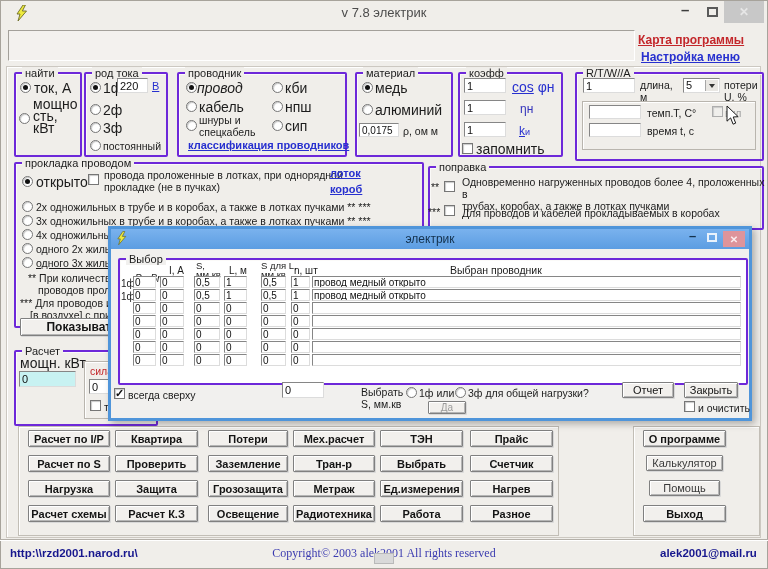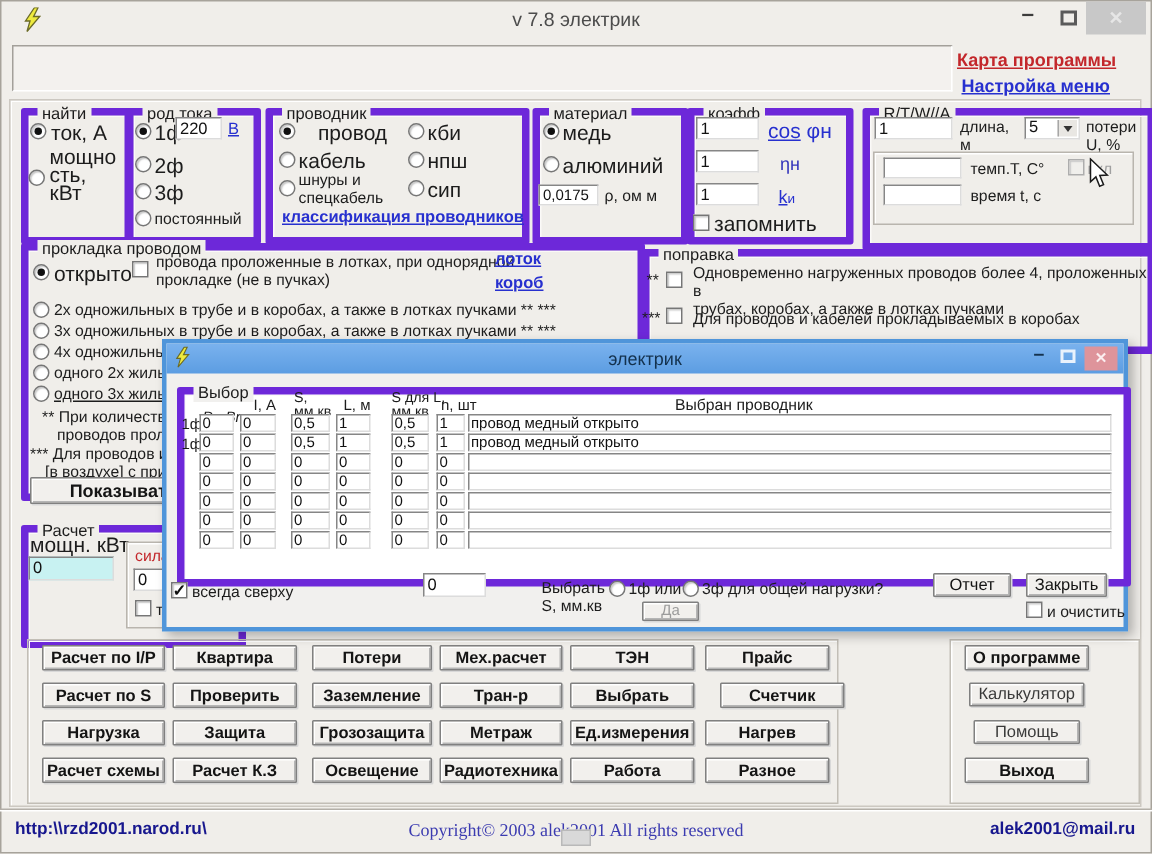--- a/index.html
+++ b/index.html
@@ -4,21 +4,21 @@
 <style>
   html,body{margin:0;padding:0;}
   body{width:768px;height:569px;position:relative;overflow:hidden;
        background:#f0eeea;font-family:"Liberation Sans",sans-serif;color:#1c1c1c;
        box-shadow:inset 0 0 0 1px #a7a39b;}
   .abs{position:absolute;}
   .lb{position:absolute;font-size:14px;line-height:12px;white-space:nowrap;color:#1c1c1c;}
   .sm{font-size:10.5px;}
   .pre{white-space:pre-line;}
   .u{text-decoration:underline;}
-  .grp{position:absolute;border:5px solid #6d28d9;border-radius:2px;box-shadow:inset 1px 1px 0 #fbfaf8;}
+  .grp{position:absolute;border:2px solid #6d28d9;border-radius:2px;box-shadow:inset 1px 1px 0 #fbfaf8;}
   .cap{position:absolute;top:-7px;left:6px;background:#f0eeea;padding:0 3px;font-size:11px;line-height:12px;white-space:nowrap;}
   .rb{position:absolute;width:11px;height:11px;border-radius:50%;background:#fff;border:1px solid #767676;box-shadow:inset 1px 1px 1px #c9c9c9;box-sizing:border-box;}
   .rb.on::after{content:"";position:absolute;left:2px;top:2px;width:5px;height:5px;border-radius:50%;background:#101010;}
   .cb{position:absolute;width:11px;height:11px;background:#fff;border:1px solid #767676;box-shadow:inset 1px 1px 1px #c9c9c9;box-sizing:border-box;}
   .cb.on::after{content:"✓";position:absolute;left:0;top:-2px;font-size:11px;font-weight:bold;color:#101010;}
   .cb.dis{border-color:#adadad;background:#f0efec;}
   .inp{position:absolute;background:#fff;border:1px solid #868686;border-right-color:#dcdcdc;border-bottom-color:#dcdcdc;
        font-family:"Liberation Sans",sans-serif;font-size:11px;padding:0 2px;box-sizing:border-box;color:#111;outline:none;}
   .btn{position:absolute;background:#f2f0ed;border:1px solid #808080;border-radius:1px;
        box-shadow:inset 1px 1px 0 #ffffff,inset -1px -1px 0 #b5b5b5,1px 1px 0 #d8d8d8;
@@ -79,21 +79,21 @@
 <div class="lb" style="left:103px;top:104px;">2ф</div>
 <div class="rb" style="left:90px;top:122px;"></div>
 <div class="lb" style="left:103px;top:122px;">3ф</div>
 <div class="rb" style="left:90px;top:140px;"></div>
 <div class="lb sm" style="left:103px;top:140px;">постоянный</div>
 
 <div class="grp" style="left:177px;top:72px;width:166px;height:81px;">
   <span class="cap">проводник</span>
 </div>
 <div class="rb on" style="left:186px;top:82px;"></div>
-<div class="lb" style="left:212px;top:82px;">провод</div>
+<div class="lb" style="left:197px;top:82px;font-style:italic;">провод</div>
 <div class="rb" style="left:186px;top:101px;"></div>
 <div class="lb" style="left:199px;top:101px;">кабель</div>
 <div class="rb" style="left:186px;top:120px;"></div>
 <div class="lb pre sm" style="left:199px;top:114px;">шнуры и
 спецкабель</div>
 <div class="rb" style="left:272px;top:82px;"></div>
 <div class="lb" style="left:285px;top:82px;">кби</div>
 <div class="rb" style="left:272px;top:101px;"></div>
 <div class="lb" style="left:285px;top:101px;">нпш</div>
 <div class="rb" style="left:272px;top:120px;"></div>
@@ -307,21 +307,21 @@
 <button class="btn" style="left:115px;top:430px;width:83px;height:17px;">Квартира</button>
 <button class="btn" style="left:208px;top:430px;width:80px;height:17px;">Потери</button>
 <button class="btn" style="left:293px;top:430px;width:82px;height:17px;">Мех.расчет</button>
 <button class="btn" style="left:380px;top:430px;width:83px;height:17px;">ТЭН</button>
 <button class="btn" style="left:470px;top:430px;width:83px;height:17px;">Прайс</button>
 <button class="btn" style="left:28px;top:455px;width:82px;height:17px;">Расчет по S</button>
 <button class="btn" style="left:115px;top:455px;width:83px;height:17px;">Проверить</button>
 <button class="btn" style="left:208px;top:455px;width:80px;height:17px;">Заземление</button>
 <button class="btn" style="left:293px;top:455px;width:82px;height:17px;">Тран-р</button>
 <button class="btn" style="left:380px;top:455px;width:83px;height:17px;">Выбрать</button>
-<button class="btn" style="left:470px;top:455px;width:83px;height:17px;margin-left:10px;">Счетчик</button>
+<button class="btn" style="left:470px;top:455px;width:83px;height:17px;">Счетчик</button>
 <button class="btn" style="left:28px;top:480px;width:82px;height:17px;">Нагрузка</button>
 <button class="btn" style="left:115px;top:480px;width:83px;height:17px;">Защита</button>
 <button class="btn" style="left:208px;top:480px;width:80px;height:17px;">Грозозащита</button>
 <button class="btn" style="left:293px;top:480px;width:82px;height:17px;">Метраж</button>
 <button class="btn" style="left:380px;top:480px;width:83px;height:17px;">Ед.измерения</button>
 <button class="btn" style="left:470px;top:480px;width:83px;height:17px;">Нагрев</button>
 <button class="btn" style="left:28px;top:505px;width:82px;height:17px;">Расчет схемы</button>
 <button class="btn" style="left:115px;top:505px;width:83px;height:17px;">Расчет К.З</button>
 <button class="btn" style="left:208px;top:505px;width:80px;height:17px;">Освещение</button>
 <button class="btn" style="left:293px;top:505px;width:82px;height:17px;">Радиотехника</button>

